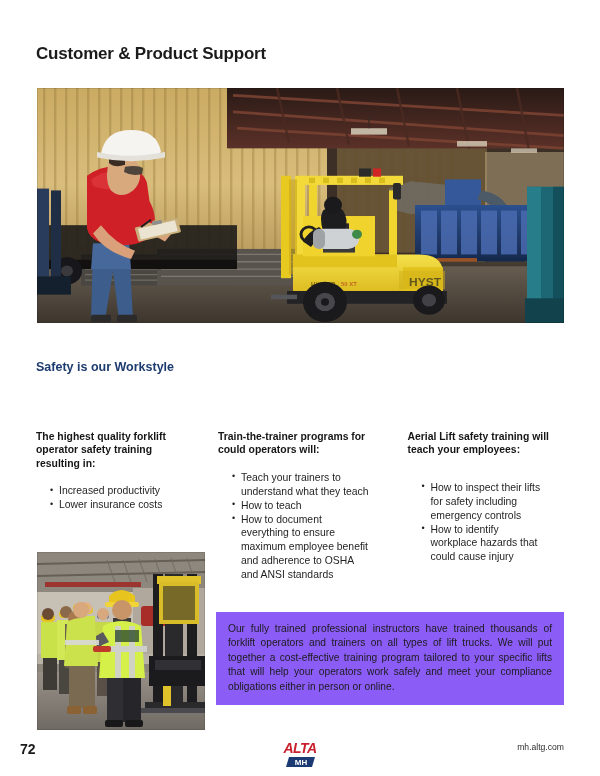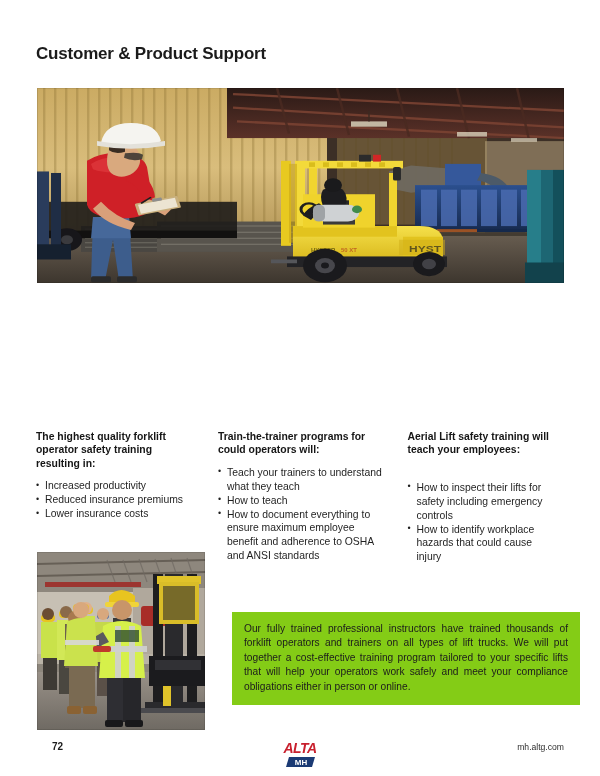--- a/index.html
+++ b/index.html
@@ -33,21 +33,21 @@
     letter-spacing: -0.2px;
     color: #1b1b1b;
   }
 
   
   .hero-photo {
     position: absolute;
     left: 37px;
     top: 88px;
     width: 527px;
-    height: 195px;
+    height: 235px;
     overflow: hidden;
     background: #2a2119;
   }
   .hero-svg { display: block; width: 100%; height: 100%; }
 
   
   .section-heading {
     position: absolute;
     left: 36px;
     top: 360px;
@@ -78,21 +78,21 @@
   .col-2 { width: 186px; }
   .col-3 { width: 166px; }
   .col-head {
     font-size: 10.4px;
     font-weight: bold;
     line-height: 13.4px;
     color: #161616;
     margin-bottom: 9px;
   }
   .col-3 .col-head { margin-bottom: 24px; }
-  .bullets { list-style: none; margin: 0; padding: 0; }
+  .bullets { list-style: none; margin: 14px; padding: 0; }
   .bullets li {
     font-size: 10.4px;
     line-height: 13.9px;
     color: #1f1f1f;
     padding-left: 9px;
     position: relative;
     margin-bottom: 0px;
   }
   .bullets li::before {
     content: "\2022";
@@ -115,38 +115,37 @@
   }
   .training-svg { display: block; width: 100%; height: 100%; }
 
   
   .callout {
     position: absolute;
     left: 216px;
     top: 612px;
     width: 348px;
     height: 93px;
-    background: #84cc16;
+    background: #8b5cf6;
     box-sizing: border-box;
     padding: 10px 12px 10px 12px;
-    margin-left: 16px;
   }
   .callout-text {
     font-size: 10.2px;
     line-height: 14.4px;
     text-align: justify;
     color: #1c1c1c;
   }
 
   
   .footer-page-number {
     position: absolute;
-    left: 52px;
+    left: 20px;
     top: 741px;
-    font-size: 10px;
+    font-size: 14px;
     font-weight: bold;
     color: #1b1b1b;
   }
   .footer-url {
     position: absolute;
     right: 36px;
     top: 742px;
     font-size: 8.6px;
     color: #2e2e2e;
     margin-left: 44px;
@@ -418,28 +417,28 @@
         <rect x="490" y="108" width="37" height="149" fill="#1d6673"></rect>
         <rect x="490" y="108" width="14" height="149" fill="#2a8490" opacity="0.8"></rect>
         <rect x="516" y="108" width="11" height="149" fill="#134e59" opacity="0.9"></rect>
         <rect x="488" y="230" width="40" height="27" fill="#12424c"></rect>
 
         <rect x="0" y="0" width="527" height="257" fill="none" stroke="rgba(0,0,0,0.12)" stroke-width="2"></rect>
       </g>
     </svg>
   </div>
 
+  <div class="section-heading">Safety is our Workstyle</div>
 
   <div class="columns">
 
     <div class="col col-1">
       <div class="col-head">The highest quality forklift operator safety training resulting in:</div>
       <ul class="bullets">
         <li>Increased productivity</li>
-        <li>Reduced insurance premiums</li>
         <li>Lower insurance costs</li>
       </ul>
     </div>
 
     <div class="col col-2">
       <div class="col-head">Train-the-trainer programs for could operators will:</div>
       <ul class="bullets">
         <li>Teach your trainers to understand what they teach</li>
         <li>How to teach</li>
         <li>How to document everything to ensure maximum employee benefit and adherence to OSHA and ANSI standards</li>

